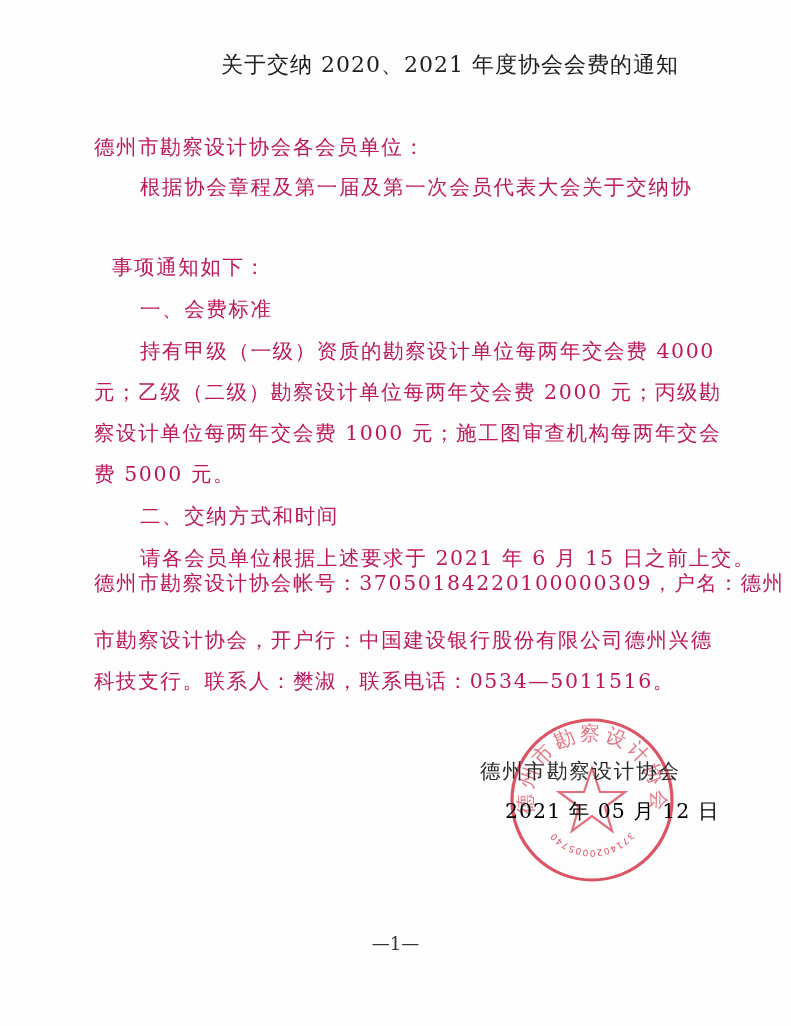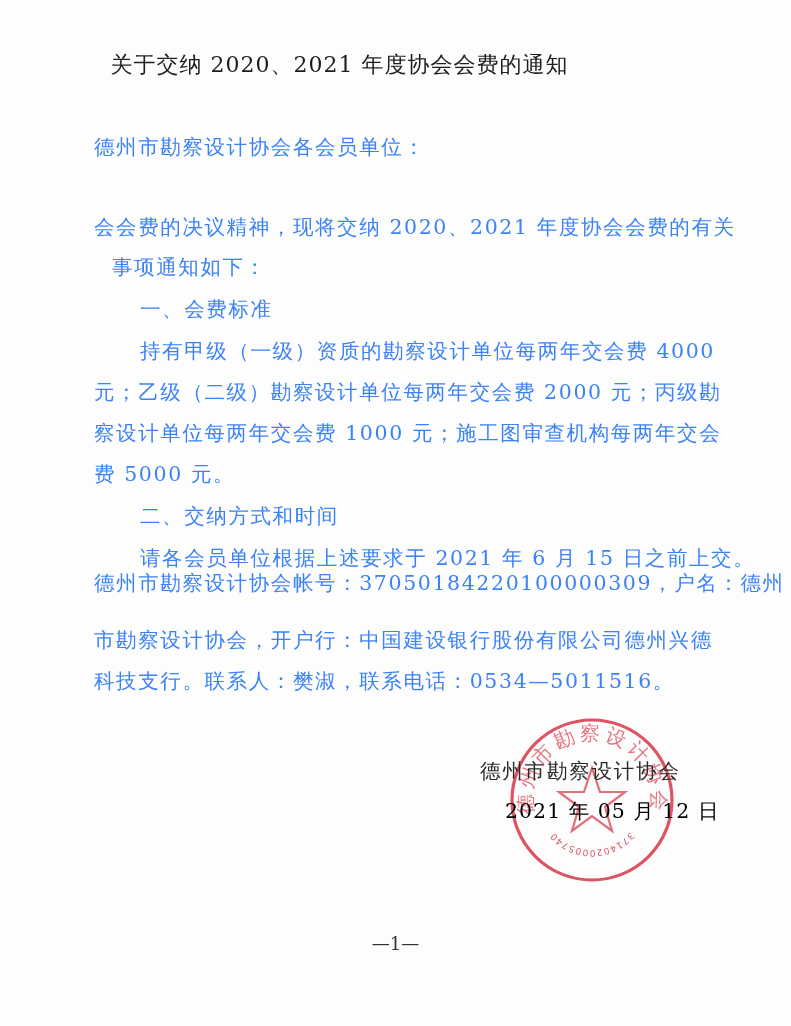--- a/index.html
+++ b/index.html
@@ -20,31 +20,31 @@
     left: 0; top: 0;
     width: 791px;
     height: 1026px;
     background: #fdfdfd;
   }
   .title {
     position: absolute;
     top: 50px;
     left: 0;
     width: 679px;
-    text-align: center;
+    text-align: right;
     font-size: 22px;
     letter-spacing: 1px;
     color: #1e1e1e;
   }
   .line {
     position: absolute;
     white-space: nowrap;
     font-size: 20.5px;
     letter-spacing: 1.6px;
-    color: #3b82f6;
+    color: #be185d;
   }
   .signature {
     position: absolute;
     left: 480px;
     top: 757px;
     font-size: 20.5px;
     letter-spacing: 1.8px;
     color: #2a2a2a;
     white-space: nowrap;
     z-index: 3;
@@ -81,21 +81,21 @@
 </style>
 </head>
 <body>
 
 <div class="page">
 
   <div class="title">关于交纳 2020、2021 年度协会会费的通知</div>
 
   <div class="line" style="left:94px; top:133px;">德州市勘察设计协会各会员单位：</div>
 
-  <div class="line" style="left:94px; top:213px;">会会费的决议精神，现将交纳 2020、2021 年度协会会费的有关</div>
+  <div class="line" style="left:140px; top:173px;">根据协会章程及第一届及第一次会员代表大会关于交纳协</div>
   <div class="line" style="left:94px; top:253px;margin-left:18px;">事项通知如下：</div>
 
   <div class="line" style="left:140px; top:295px;">一、会费标准</div>
 
   <div class="line" style="left:140px; top:337px;">持有甲级（一级）资质的勘察设计单位每两年交会费 4000</div>
   <div class="line" style="left:94px; top:378px;">元；乙级（二级）勘察设计单位每两年交会费 2000 元；丙级勘</div>
   <div class="line" style="left:94px; top:419px;">察设计单位每两年交会费 1000 元；施工图审查机构每两年交会</div>
   <div class="line" style="left:94px; top:460px;">费 5000 元。</div>
 
   <div class="line" style="left:140px; top:502px;">二、交纳方式和时间</div>

